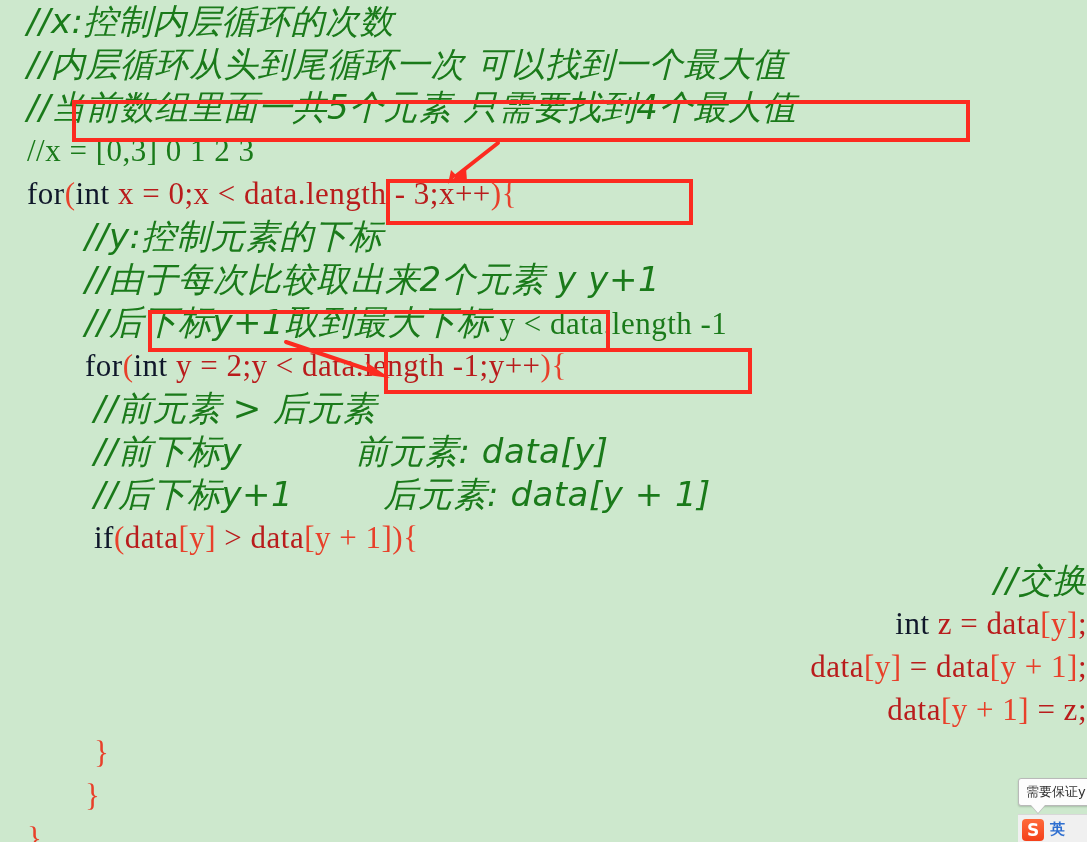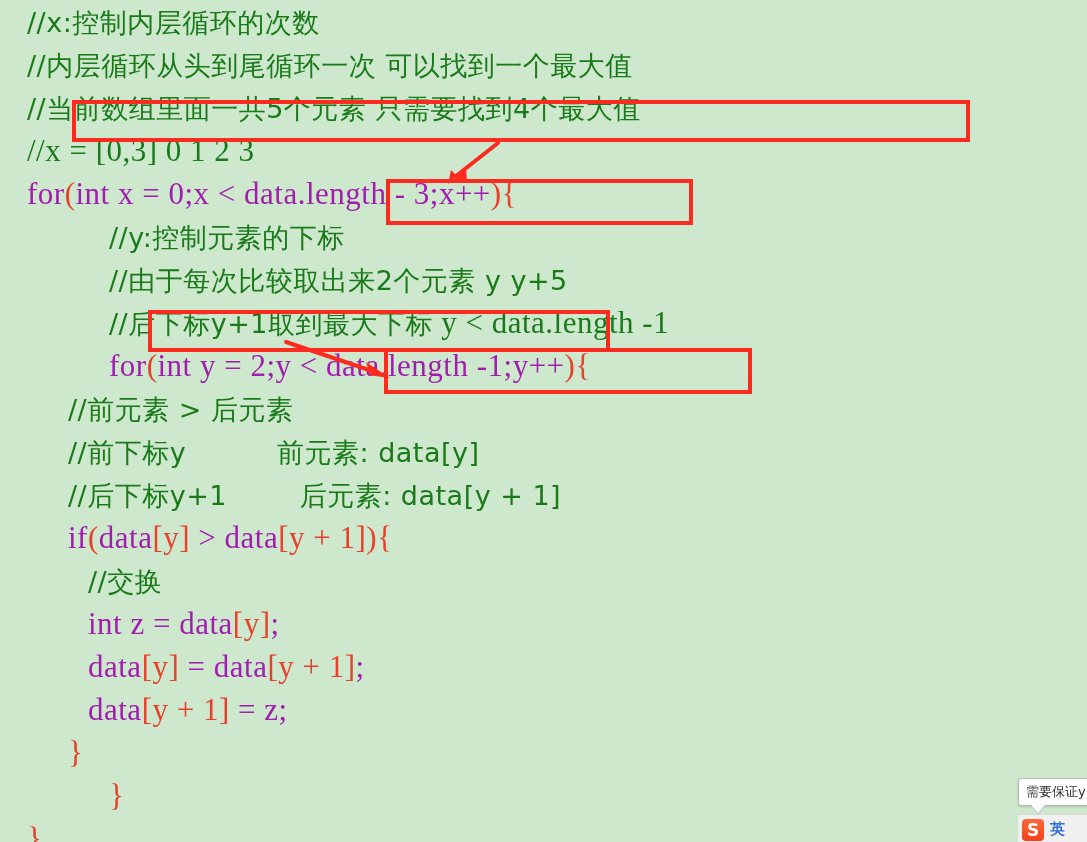--- a/index.html
+++ b/index.html
@@ -33,29 +33,29 @@
     position: relative;
     height: 43px;
     line-height: 43px;
     white-space: pre;
     font-size: 31px;
     font-family: "Liberation Serif", "DejaVu Serif", serif;
     letter-spacing: 0.5px;
     color: #2f2f2f;
   }
   .ind0 { padding-left: 27px; }
-  .ind1 { padding-left: 109px; }
-  .ind2 { padding-left: 68px; }
-  .ind3 { padding-left: 88px; }
+  .ind1 { padding-left: 85px; }
+  .ind2 { padding-left: 94px; }
+  .ind3 { padding-left: 88px; text-align: right; }
 
   .cm   { color: #1a7a1a; font-family: Liberation Serif, serif; }          
-  .kw   { color: #a21caf; margin-top: 24px; }          
+  .kw   { color: #0f172a; margin-top: 24px; }          
   .brk  { color: #e8402a; }          
-  .pl   { color: #a21caf; }
-  .cjk  { font-family: "DejaVu Sans", "Liberation Sans", sans-serif; font-size: 27px; }
+  .pl   { color: #b91c1c; }
+  .cjk  { font-family: "DejaVu Sans", "Liberation Sans", sans-serif; font-size: 34px; font-style: italic; }
 
   
   .annot-layer {
     position: absolute;
     left: 0; top: 0;
     width: 1087px; height: 842px;
     pointer-events: none;
   }
   .rbox {
     position: absolute;
@@ -138,21 +138,21 @@
     <div class="line ind0"><span class="cm cjk">//内层循环从头到尾循环一次 可以找到一个最大值</span></div>
 
     <div class="line ind0"><span class="cm cjk">//当前数组里面一共5个元素 只需要找到4个最大值</span></div>
 
     <div class="line ind0"><span class="cm">//x = [0,3] 0 1 2 3</span></div>
 
     <div class="line ind0"><span class="kw">for</span><span class="brk">(</span><span class="kw">int</span><span class="pl"> x = 0;x &lt; </span><span class="pl">data.length - 3</span><span class="pl">;x++</span><span class="brk">)</span><span class="brk">{</span></div>
 
     <div class="line ind1"><span class="cm cjk">//y:控制元素的下标</span></div>
 
-    <div class="line ind1"><span class="cm cjk">//由于每次比较取出来2个元素 y y+5</span></div>
+    <div class="line ind1"><span class="cm cjk">//由于每次比较取出来2个元素 y y+1</span></div>
 
     <div class="line ind1"><span class="cm cjk">//后下标y+1取到最大下标</span><span class="cm"> y &lt; data.length -1</span></div>
 
     <div class="line ind1"><span class="kw">for</span><span class="brk">(</span><span class="kw">int</span><span class="pl"> y = 2;</span><span class="pl">y &lt; data.length -1</span><span class="pl">;y++</span><span class="brk">)</span><span class="brk">{</span></div>
 
     <div class="line ind2"><span class="cm cjk">//前元素 &gt; 后元素</span></div>
 
     <div class="line ind2"><span class="cm cjk">//前下标y          前元素: data[y]</span></div>
 
     <div class="line ind2"><span class="cm cjk">//后下标y+1        后元素: data[y + 1]</span></div>

